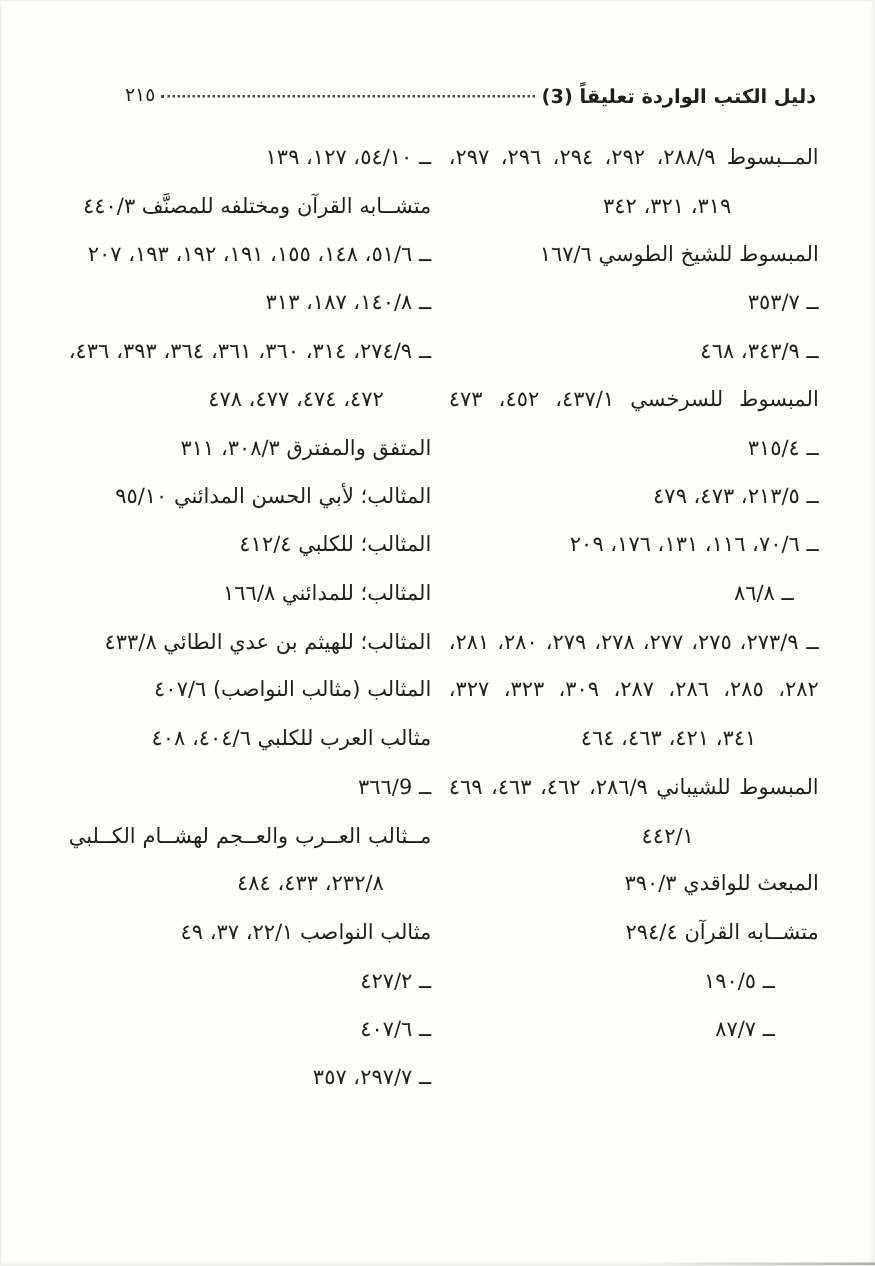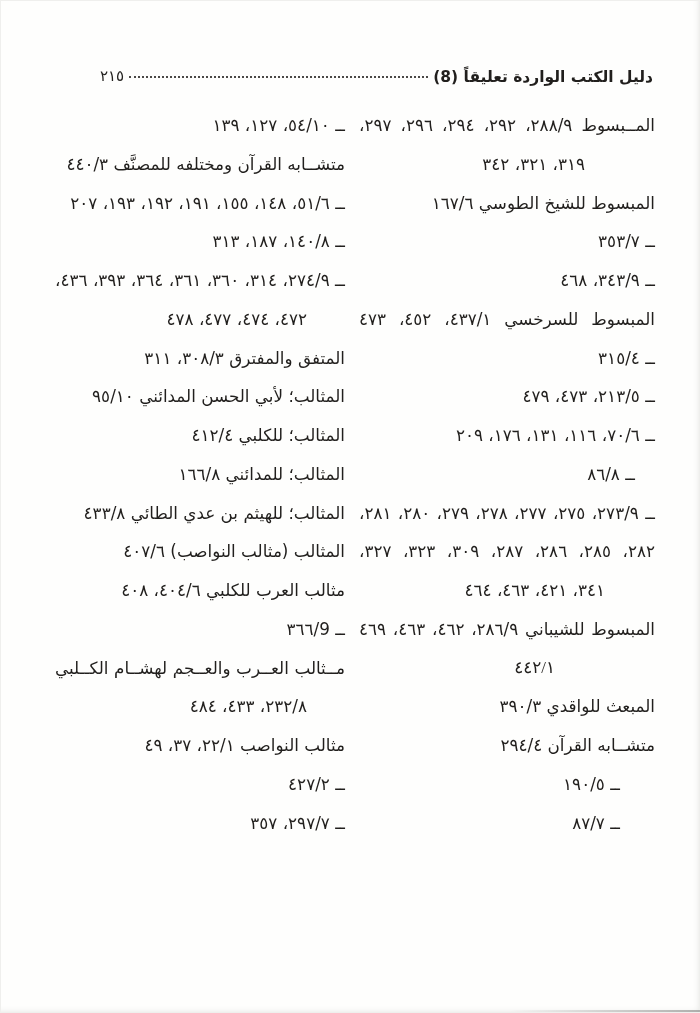--- a/index.html
+++ b/index.html
@@ -71,41 +71,41 @@
     background: linear-gradient(to left, #989896, rgba(240,240,238,0));
     opacity: 0.75;
   }
 </style>
 </head>
 <body>
 
 <div class="page">
 
   <header class="running-head">
-    <span class="head-title">دليل الكتب الواردة تعليقاً (8)</span>
+    <span class="head-title">دليل الكتب الواردة تعليقاً (3)</span>
     <span class="dots-leader"></span>
     <span class="page-num">٢١٥</span>
   </header>
 
   <div class="col col-right">
       <div class="line just">المــبسوط ٢٨٨/٩، ٢٩٢، ٢٩٤، ٢٩٦، ٢٩٧،</div>
       <div class="line cont" style="padding-right: 70px;">٣١٩، ٣٢١، ٣٤٢</div>
       <div class="line">المبسوط للشيخ الطوسي ١٦٧/٦</div>
       <div class="line">ــ ٣٥٣/٧</div>
       <div class="line">ــ ٣٤٣/٩، ٤٦٨</div>
       <div class="line just">المبسوط للسرخسي ٤٣٧/١، ٤٥٢، ٤٧٣</div>
       <div class="line">ــ ٣١٥/٤</div>
       <div class="line">ــ ٢١٣/٥، ٤٧٣، ٤٧٩</div>
       <div class="line">ــ ٧٠/٦، ١١٦، ١٣١، ١٧٦، ٢٠٩</div>
       <div class="line" style="padding-right: 20px;">ــ ٨٦/٨</div>
       <div class="line just">ــ ٢٧٣/٩، ٢٧٥، ٢٧٧، ٢٧٨، ٢٧٩، ٢٨٠، ٢٨١،</div>
       <div class="line just cont">٢٨٢، ٢٨٥، ٢٨٦، ٢٨٧، ٣٠٩، ٣٢٣، ٣٢٧،</div>
       <div class="line cont" style="padding-right: 50px; text-align: right;">٣٤١، ٤٢١، ٤٦٣، ٤٦٤</div>
       <div class="line just">المبسوط للشيباني ٢٨٦/٩، ٤٦٢، ٤٦٣، ٤٦٩</div>
-      <div class="line cont" style="padding-right: 100px; font-family: Liberation Serif, serif;">٤٤٢/١</div>
+      <div class="line cont" style="padding-right: 100px;">٤٤٢/١</div>
       <div class="line">المبعث للواقدي ٣٩٠/٣</div>
       <div class="line">متشــابه القرآن ٢٩٤/٤</div>
       <div class="line" style="padding-right: 35px;">ــ ١٩٠/٥</div>
       <div class="line" style="padding-right: 35px;">ــ ٨٧/٧</div>
     </div>
 
   <div class="col col-left">
       <div class="line">ــ ٥٤/١٠، ١٢٧، ١٣٩</div>
       <div class="line">متشــابه القرآن ومختلفه للمصنَّف ٤٤٠/٣</div>
       <div class="line">ــ ٥١/٦، ١٤٨، ١٥٥، ١٩١، ١٩٢، ١٩٣، ٢٠٧</div>
@@ -117,18 +117,19 @@
       <div class="line">المثالب؛ للكلبي ٤١٢/٤</div>
       <div class="line">المثالب؛ للمدائني ١٦٦/٨</div>
       <div class="line">المثالب؛ للهيثم بن عدي الطائي ٤٣٣/٨</div>
       <div class="line">المثالب (مثالب النواصب) ٤٠٧/٦</div>
       <div class="line">مثالب العرب للكلبي ٤٠٤/٦، ٤٠٨</div>
       <div class="line">ــ ٣٦٦/9</div>
       <div class="line just">مــثالب العــرب والعــجم لهشــام الكــلبي</div>
       <div class="line cont" style="padding-right: 38px;">٢٣٢/٨، ٤٣٣، ٤٨٤</div>
       <div class="line">مثالب النواصب ٢٢/١، ٣٧، ٤٩</div>
       <div class="line">ــ ٤٢٧/٢</div>
+      <div class="line">ــ ٤٠٧/٦</div>
       <div class="line">ــ ٢٩٧/٧، ٣٥٧</div>
     </div>
 
   <div class="scan-edge-bottom"></div>
 
 </div>
 
 </body></html>

